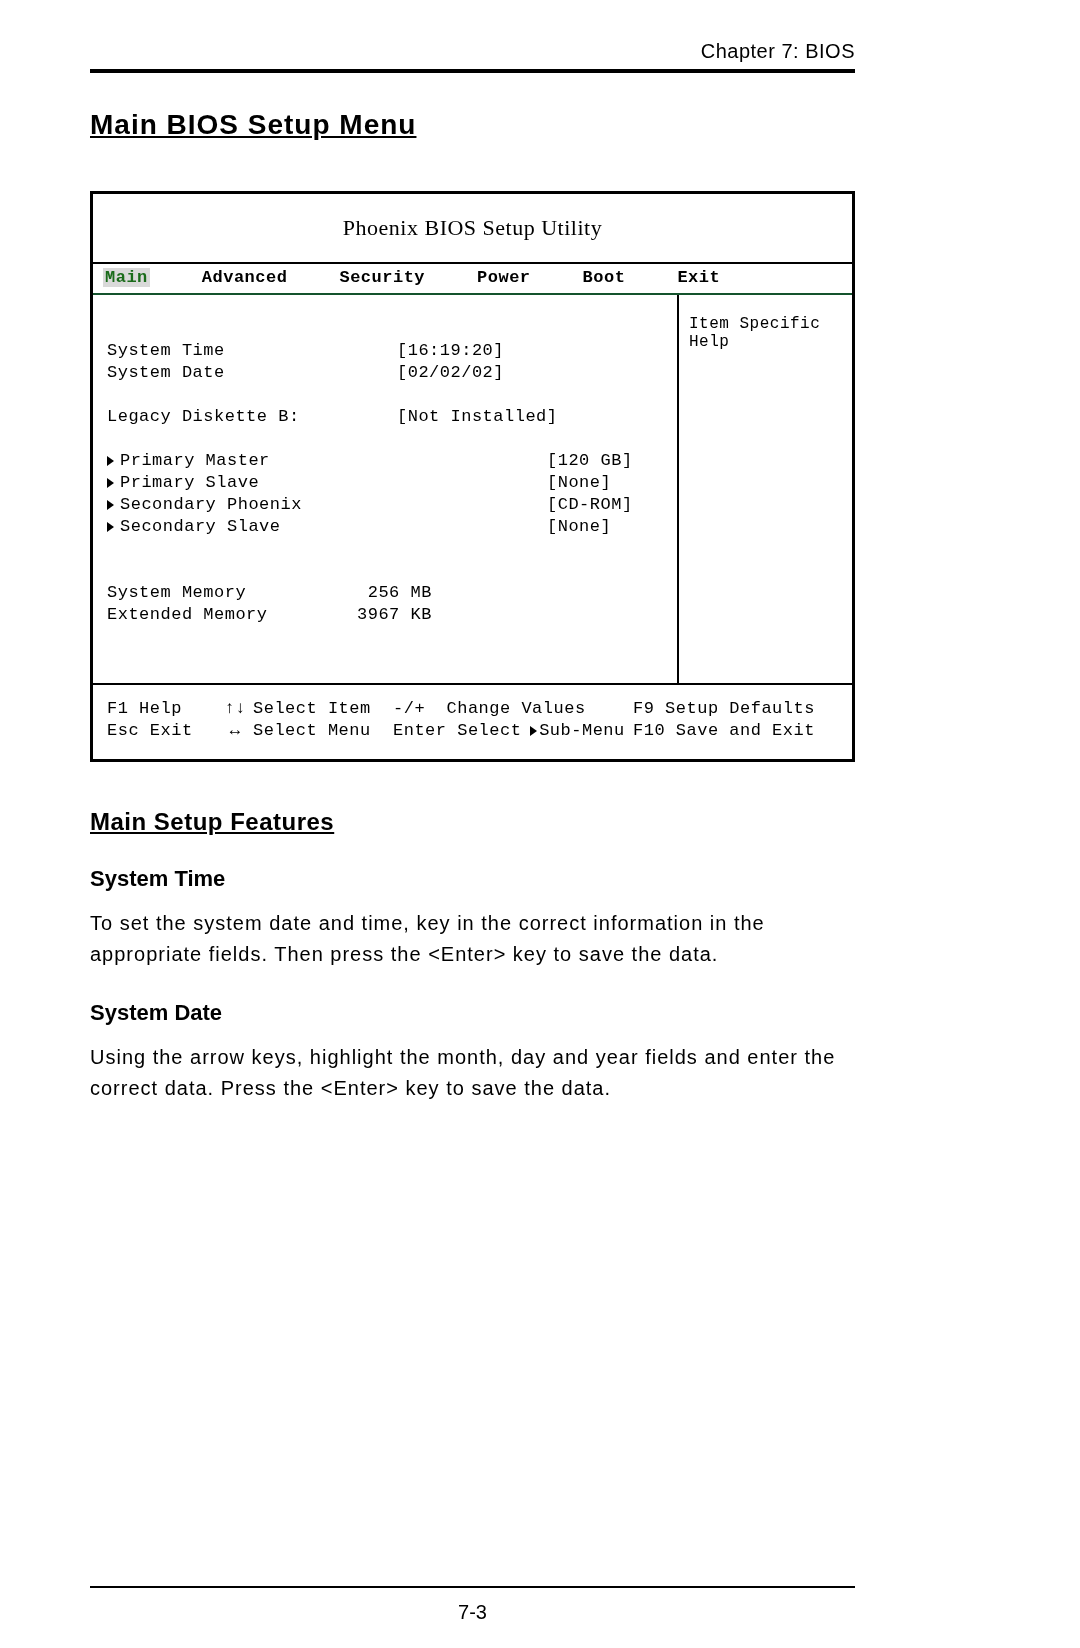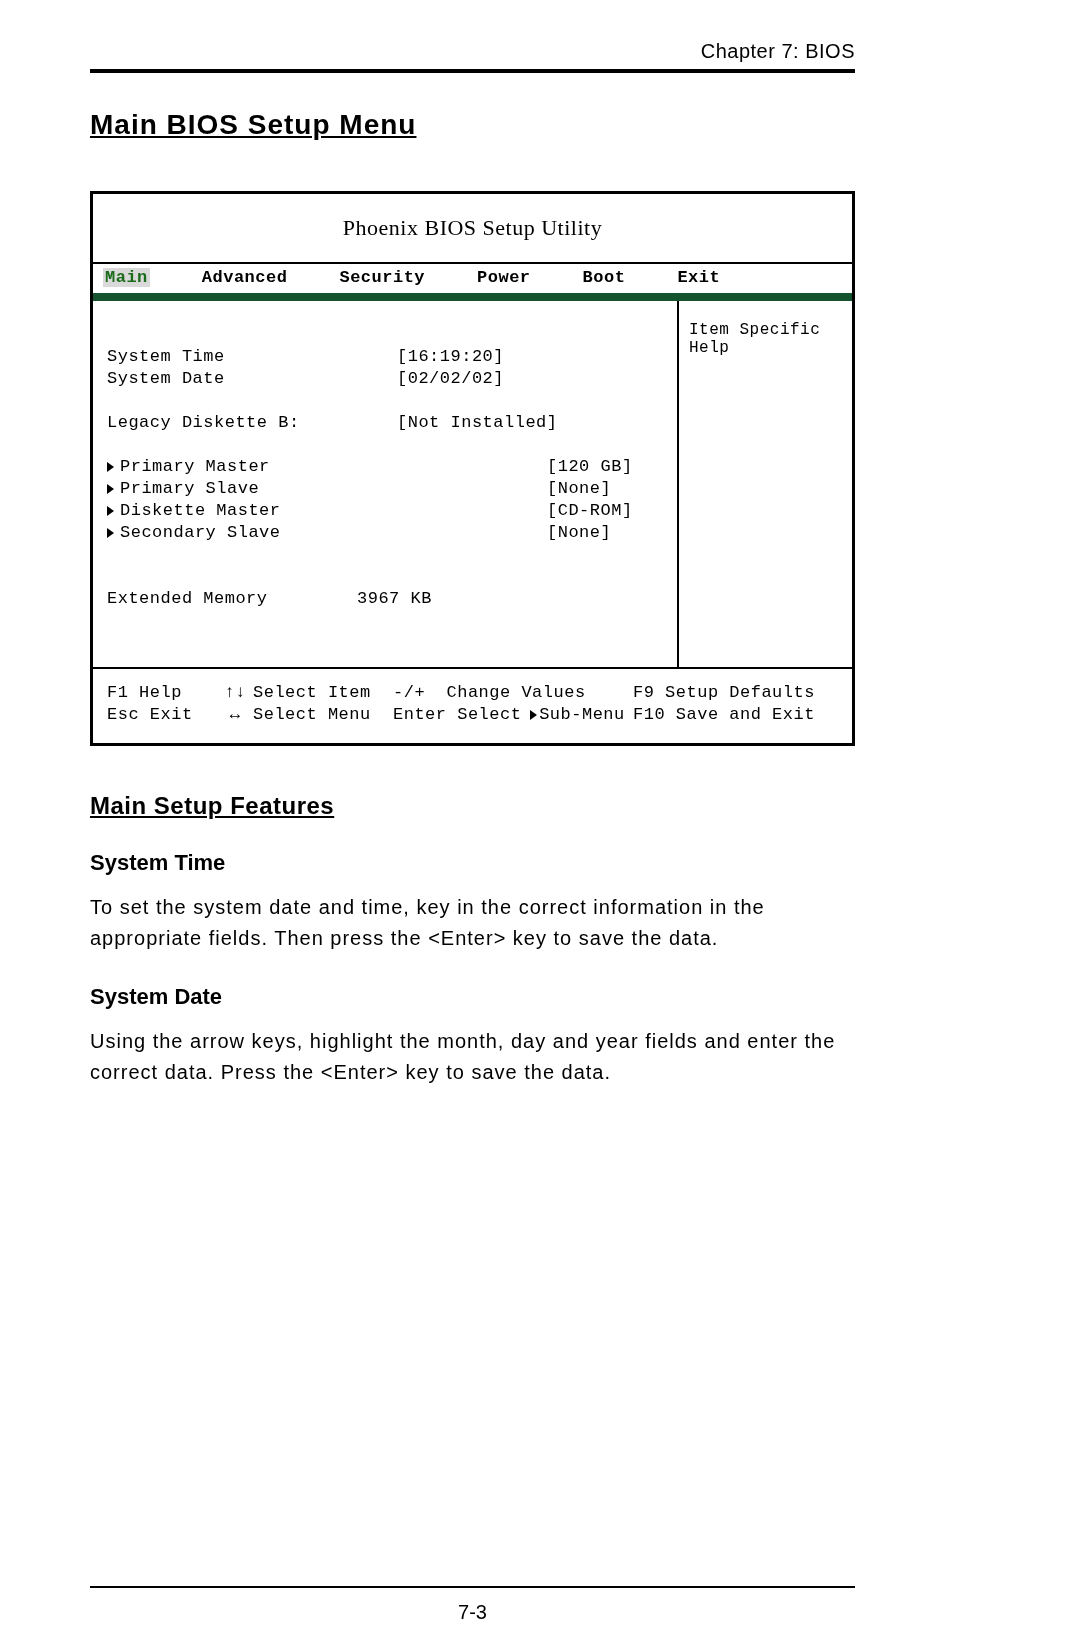--- a/index.html
+++ b/index.html
@@ -64,21 +64,21 @@
   .bios-title{
     text-align:center;
     font-family:"Times New Roman",Times,serif;
     font-size:22px;
     padding:21px 0;
   }
   .bios-tabs{
     display:flex;
     padding:4px 10px 6px 10px;
     border-top:2px solid #000;
-    border-bottom:8px solid #14532d;
+    border-bottom:2px solid #14532d;
     gap:52px;
     font-weight:bold;
   }
   .bios-tabs .tab{color:#000;}
   .bios-tabs .tab.active{
     background:#d9d9d9;
     color:#1a6b1a;
     padding:0 2px;
   }
   .bios-body{
@@ -173,31 +173,35 @@
           <span class="lbl"><span class="tri"></span><span>Primary Master</span></span>
           <span class="val"></span>
           <span class="val2">[120 GB]</span>
         </div>
         <div class="row">
           <span class="lbl"><span class="tri"></span><span>Primary Slave</span></span>
           <span class="val"></span>
           <span class="val2">[None]</span>
         </div>
         <div class="row">
-          <span class="lbl"><span class="tri"></span><span>Diskette Master</span></span>
+          <span class="lbl"><span class="tri"></span><span>Secondary Phoenix</span></span>
           <span class="val"></span>
           <span class="val2">[CD-ROM]</span>
         </div>
         <div class="row">
           <span class="lbl"><span class="tri"></span><span>Secondary Slave</span></span>
           <span class="val"></span>
           <span class="val2">[None]</span>
         </div>
         <div class="spacer"></div>
         <div class="spacer"></div>
+        <div class="row">
+          <span class="lbl" style="flex-basis:250px">System Memory</span>
+          <span class="val"> 256 MB</span>
+        </div>
         <div class="row">
           <span class="lbl" style="flex-basis:250px">Extended Memory</span>
           <span class="val">3967 KB</span>
         </div>
         <div class="spacer"></div>
       </div>
       <div class="bios-right">
         <div>Item Specific Help</div>
       </div>
     </div>

